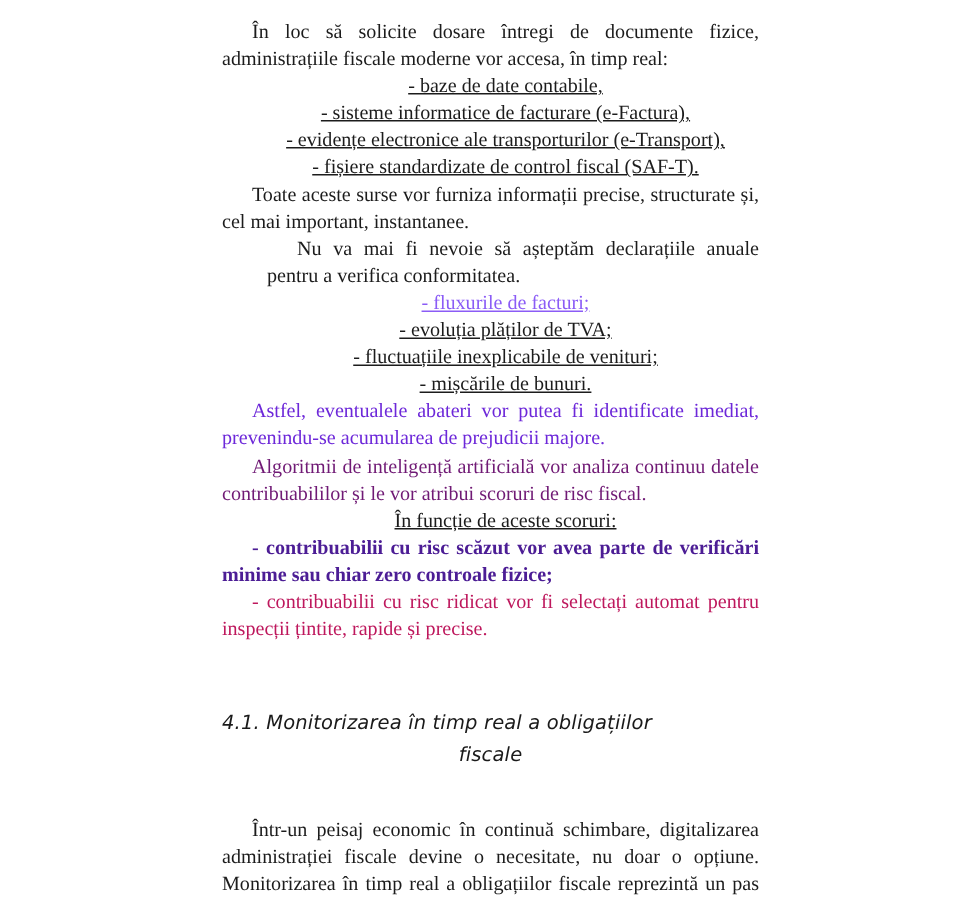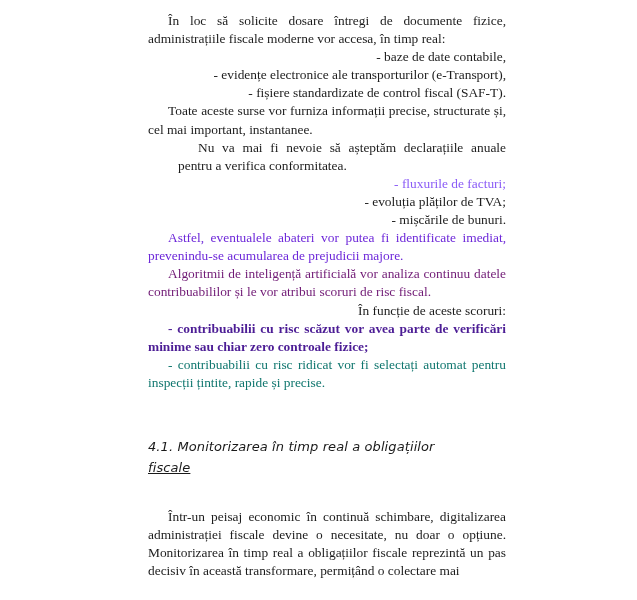--- a/index.html
+++ b/index.html
@@ -54,76 +54,78 @@
     color: #1c1c1c;
   }
 
   
   .list-line.wrap {
     text-align: justify;
   }
 
   .para.last-ragged,
   .list-line.ragged {
-    text-align: right;
+    text-align: center;
+    text-decoration: underline;
   }
 
   
   .section-heading {
     margin: 0;
     font-family: "DejaVu Sans", "Liberation Sans", sans-serif;
     font-style: italic;
     font-weight: 400;
     font-size: 13px;
     line-height: 21px;
     letter-spacing: 0.1px;
     text-align: justify;
     text-justify: inter-word;
     text-indent: 0;
     color: #1a1a1a;
   }
   .section-heading .heading-tail {
     display: block;
-    text-align: left;
-    text-decoration: underline;
+    text-align: center;
   }
 
   
   .gap-before-heading { height: 44px; }
   .gap-after-heading  { height: 30px; }
 </style>
 </head>
 <body>
 
 <div class="page" style="background: rgb(255, 255, 255);">
   <div class="text-column">
 
     <p class="para" style="color: rgb(28, 28, 28);">În loc să solicite dosare întregi de documente fizice, administrațiile fiscale moderne vor accesa, în timp real:</p>
 
     <p class="list-line ragged" style="color: rgb(28, 28, 28);">- baze de date contabile,</p>
+    <p class="list-line ragged" style="color: rgb(28, 28, 28);">- sisteme informatice de facturare (e-Factura),</p>
     <p class="list-line ragged" style="color: rgb(28, 28, 28);">- evidențe electronice ale transporturilor (e-Transport),</p>
     <p class="list-line ragged" style="color: rgb(28, 28, 28);">- fișiere standardizate de control fiscal (SAF-T).</p>
 
     <p class="para" style="color: rgb(28, 28, 28);">Toate aceste surse vor furniza informații precise, structurate și, cel mai important, instantanee.</p>
 
     <p class="para" style="color: rgb(28, 28, 28); margin-left: 30px;">Nu va mai fi nevoie să așteptăm declarațiile anuale pentru a verifica conformitatea.</p>
 
 
     <p class="list-line ragged" style="color: #8b5cf6;">- fluxurile de facturi;</p>
     <p class="list-line ragged" style="color: rgb(28, 28, 28);">- evoluția plăților de TVA;</p>
+    <p class="list-line ragged" style="color: rgb(28, 28, 28);">- fluctuațiile inexplicabile de venituri;</p>
     <p class="list-line ragged" style="color: rgb(28, 28, 28);">- mișcările de bunuri.</p>
 
     <p class="para" style="color: #6d28d9;">Astfel, eventualele abateri vor putea fi identificate imediat, prevenindu-se acumularea de prejudicii majore.</p>
 
     <p class="para" style="color: #701a75;">Algoritmii de inteligență artificială vor analiza continuu datele contribuabililor și le vor atribui scoruri de risc fiscal.</p>
 
     <p class="para last-ragged" style="color: rgb(28, 28, 28);">În funcție de aceste scoruri:</p>
 
     <p class="list-line wrap" style="color: #4c1d95; font-weight: bold;">- contribuabilii cu risc scăzut vor avea parte de verificări minime sau chiar zero controale fizice;</p>
-    <p class="list-line wrap" style="color: #0f766e;">- contribuabilii cu risc ridicat vor fi selectați automat pentru inspecții țintite, rapide și precise.</p>
+    <p class="list-line wrap" style="color: #be185d;">- contribuabilii cu risc ridicat vor fi selectați automat pentru inspecții țintite, rapide și precise.</p>
 
     <div class="gap-before-heading"></div>
 
     <h2 class="section-heading" style="color: rgb(26, 26, 26);">
       <span>4.1. Monitorizarea în timp real a obligațiilor</span>
       <span class="heading-tail">fiscale</span>
     </h2>
 
     <div class="gap-after-heading"></div>
 

